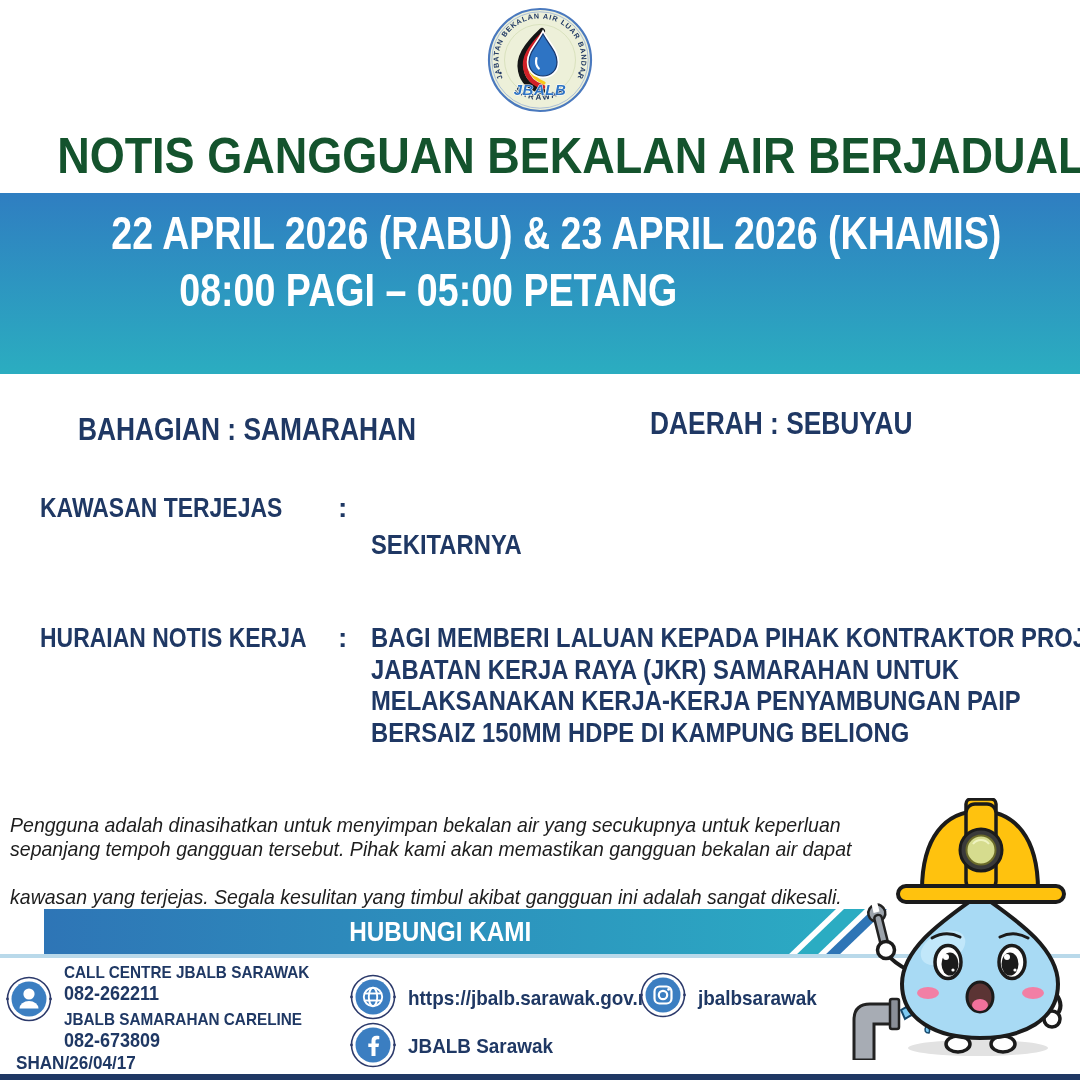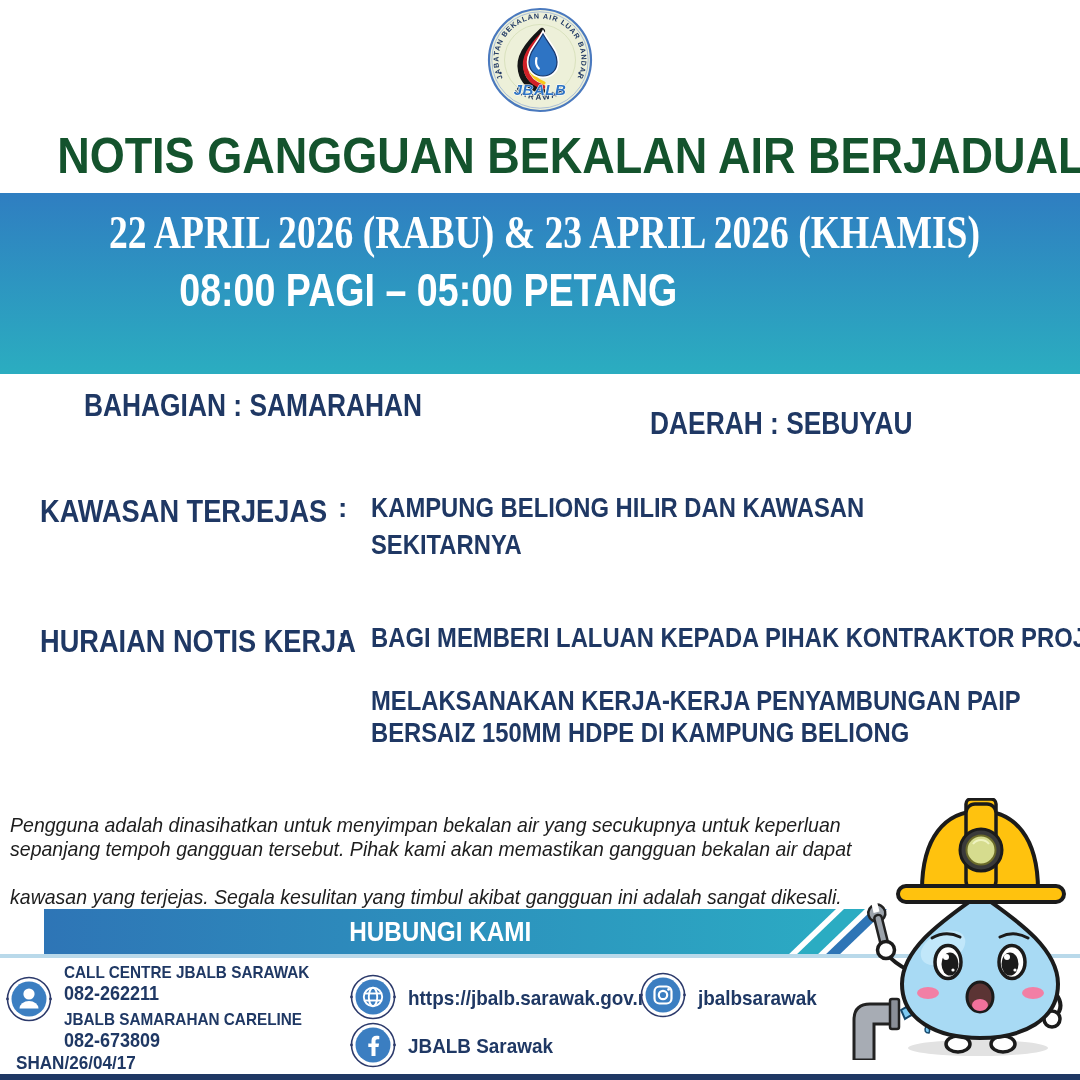--- a/index.html
+++ b/index.html
@@ -15,25 +15,25 @@
   .oL{transform-origin:0 50%;}
   .oC{transform-origin:50% 50%;}
 
   .logo{left:478px;top:4px;width:124px;height:112px;}
 
   .title{left:0;top:127px;width:1080px;text-align:center;font-size:50px;font-weight:bold;
          color:#14532d;}
 
   .banner{left:0;top:193px;width:1080px;height:181px;
           background:linear-gradient(180deg,#2F7EC1 0%,#2BADC0 100%);color:#fff;text-align:center;}
-  .banner .l1{position:absolute;left:0;top:12px;width:984px;font-size:47px;font-weight:bold;font-family:Liberation Serif, serif;}
+  .banner .l1{position:absolute;left:0;top:12px;width:984px;font-size:47px;font-weight:bold;}
   .banner .l2{position:absolute;left:0;top:69px;width:856px;font-size:47px;font-weight:bold;}
 
   .region{font-size:31px;font-weight:bold;}
-  .sec-label{font-size:32px;font-weight:bold;}
+  .sec-label{font-size:27px;font-weight:bold;}
   .sec-colon{font-size:28px;font-weight:bold;}
   .sec-line{font-size:28px;font-weight:bold;}
 
   .advisory-line{font-size:21px;font-style:italic;color:#1d1d1d;}
 
   .contactbar{left:0;top:909px;width:1080px;height:60px;margin-left:44px;}
   .bar-main{position:absolute;left:0;top:0;width:1080px;height:48px;
             background:linear-gradient(90deg,#2E75B6 0%,#2BAEC4 78%);
             clip-path:polygon(0 0,792px 0,742px 100%,0 100%);}
   .bar-stripe1{position:absolute;left:0;top:0;width:1080px;height:48px;background:#2BACC2;
@@ -93,44 +93,44 @@
 
   <div class="abs title">
     <span class="cx90 oC">NOTIS GANGGUAN BEKALAN AIR BERJADUAL</span>
   </div>
 
   <div class="abs banner">
     <div class="l1"><span class="cx80 oC">22 APRIL 2026 (RABU) &amp; 23 APRIL 2026 (KHAMIS)</span></div>
     <div class="l2"><span class="cx80 oC">08:00 PAGI – 05:00 PETANG</span></div>
   </div>
 
-  <div class="abs region navy" style="left:78px;top:388px;margin-left:6px;">
+  <div class="abs region navy" style="left:78px;top:412px;">
     <span class="cx85 oL">BAHAGIAN : SAMARAHAN</span>
   </div>
   <div class="abs region navy" style="left:650px;top:406px;">
     <span class="cx85 oL">DAERAH : SEBUYAU</span>
   </div>
 
   <div class="abs sec-label navy" style="left:40px;top:493px;">
     <span class="cx85 oL">KAWASAN TERJEJAS</span>
   </div>
   <div class="abs sec-colon navy" style="left:338px;top:492px;">:</div>
-  <div class="abs sec-line navy" style="left:371px;top:492px;">
-    <span class="cx85 oL">KAMPUNG BELIONG HILIR DAN KAWASAN</span>
-  </div>
   <div class="abs sec-line navy" style="left:371px;top:529px;">
     <span class="cx85 oL">SEKITARNYA</span>
   </div>
 
   <div class="abs sec-label navy" style="left:40px;top:623px;">
     <span class="cx85 oL">HURAIAN NOTIS KERJA</span>
   </div>
   <div class="abs sec-colon navy" style="left:338px;top:622px;">:</div>
   <div class="abs sec-line navy" style="left:371px;top:622px;">
     <span class="cx85 oL">BAGI MEMBERI LALUAN KEPADA PIHAK KONTRAKTOR PROJEK</span>
+  </div>
+  <div class="abs sec-line navy" style="left:371px;top:654px;">
+    <span class="cx85 oL">JABATAN KERJA RAYA (JKR) SAMARAHAN UNTUK</span>
   </div>
   <div class="abs sec-line navy" style="left:371px;top:685px;">
     <span class="cx85 oL">MELAKSANAKAN KERJA-KERJA PENYAMBUNGAN PAIP</span>
   </div>
   <div class="abs sec-line navy" style="left:371px;top:717px;">
     <span class="cx85 oL">BERSAIZ 150MM HDPE DI KAMPUNG BELIONG</span>
   </div>
 
   <div class="abs advisory-line" style="left:10px;top:813px;"><span class="cx93 oL">Pengguna adalah dinasihatkan untuk menyimpan bekalan air yang secukupnya untuk keperluan</span></div>
   <div class="abs advisory-line" style="left:10px;top:837px;"><span class="cx93 oL">sepanjang tempoh gangguan tersebut. Pihak kami akan memastikan gangguan bekalan air dapat</span></div>

